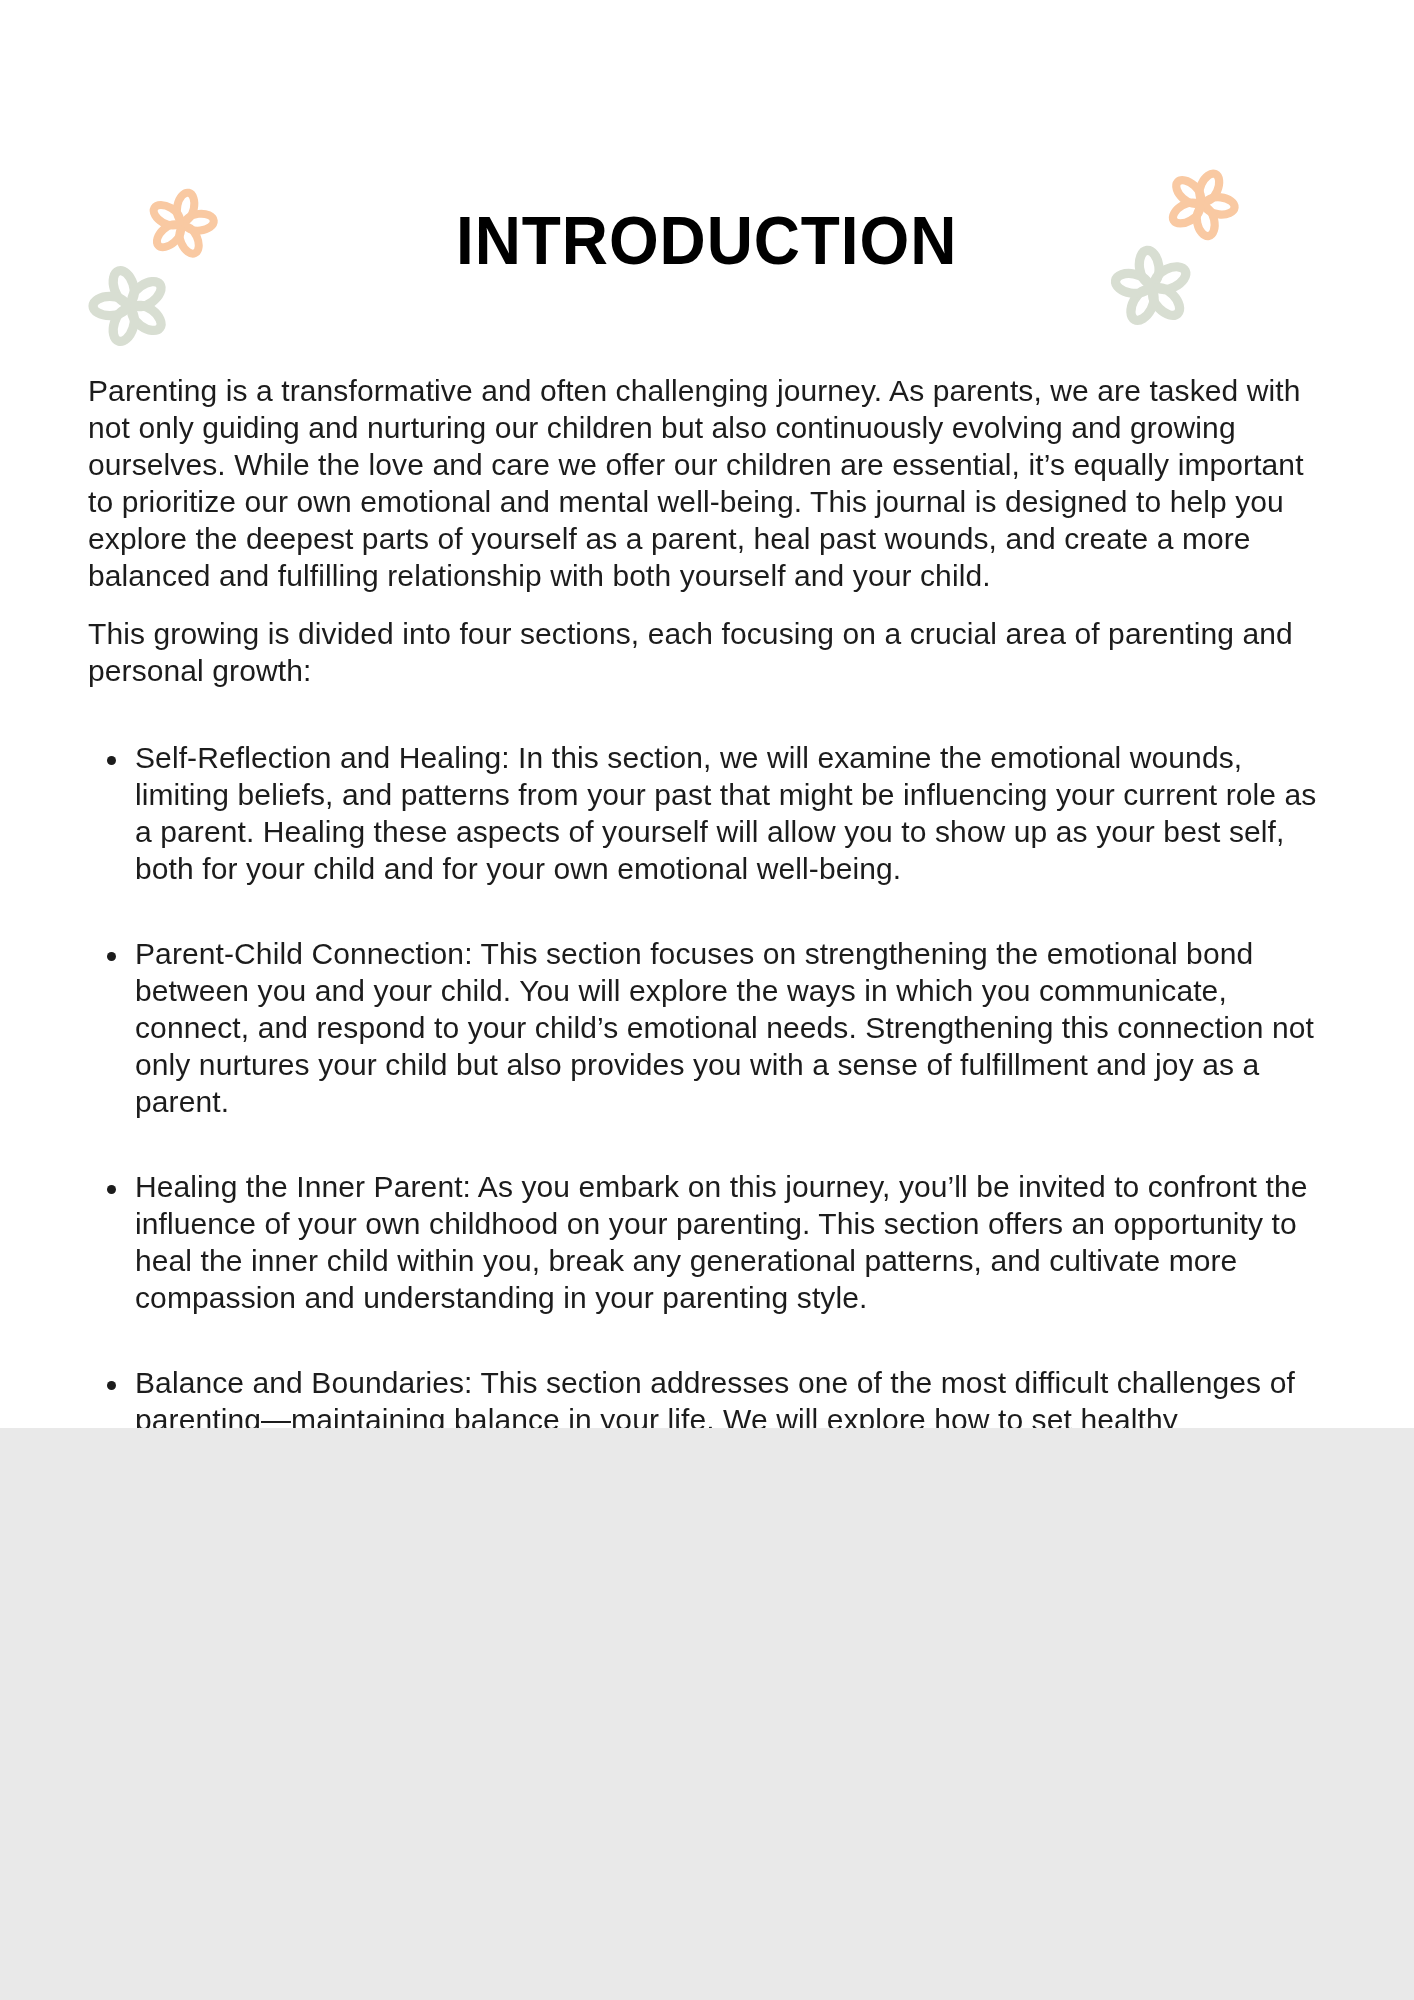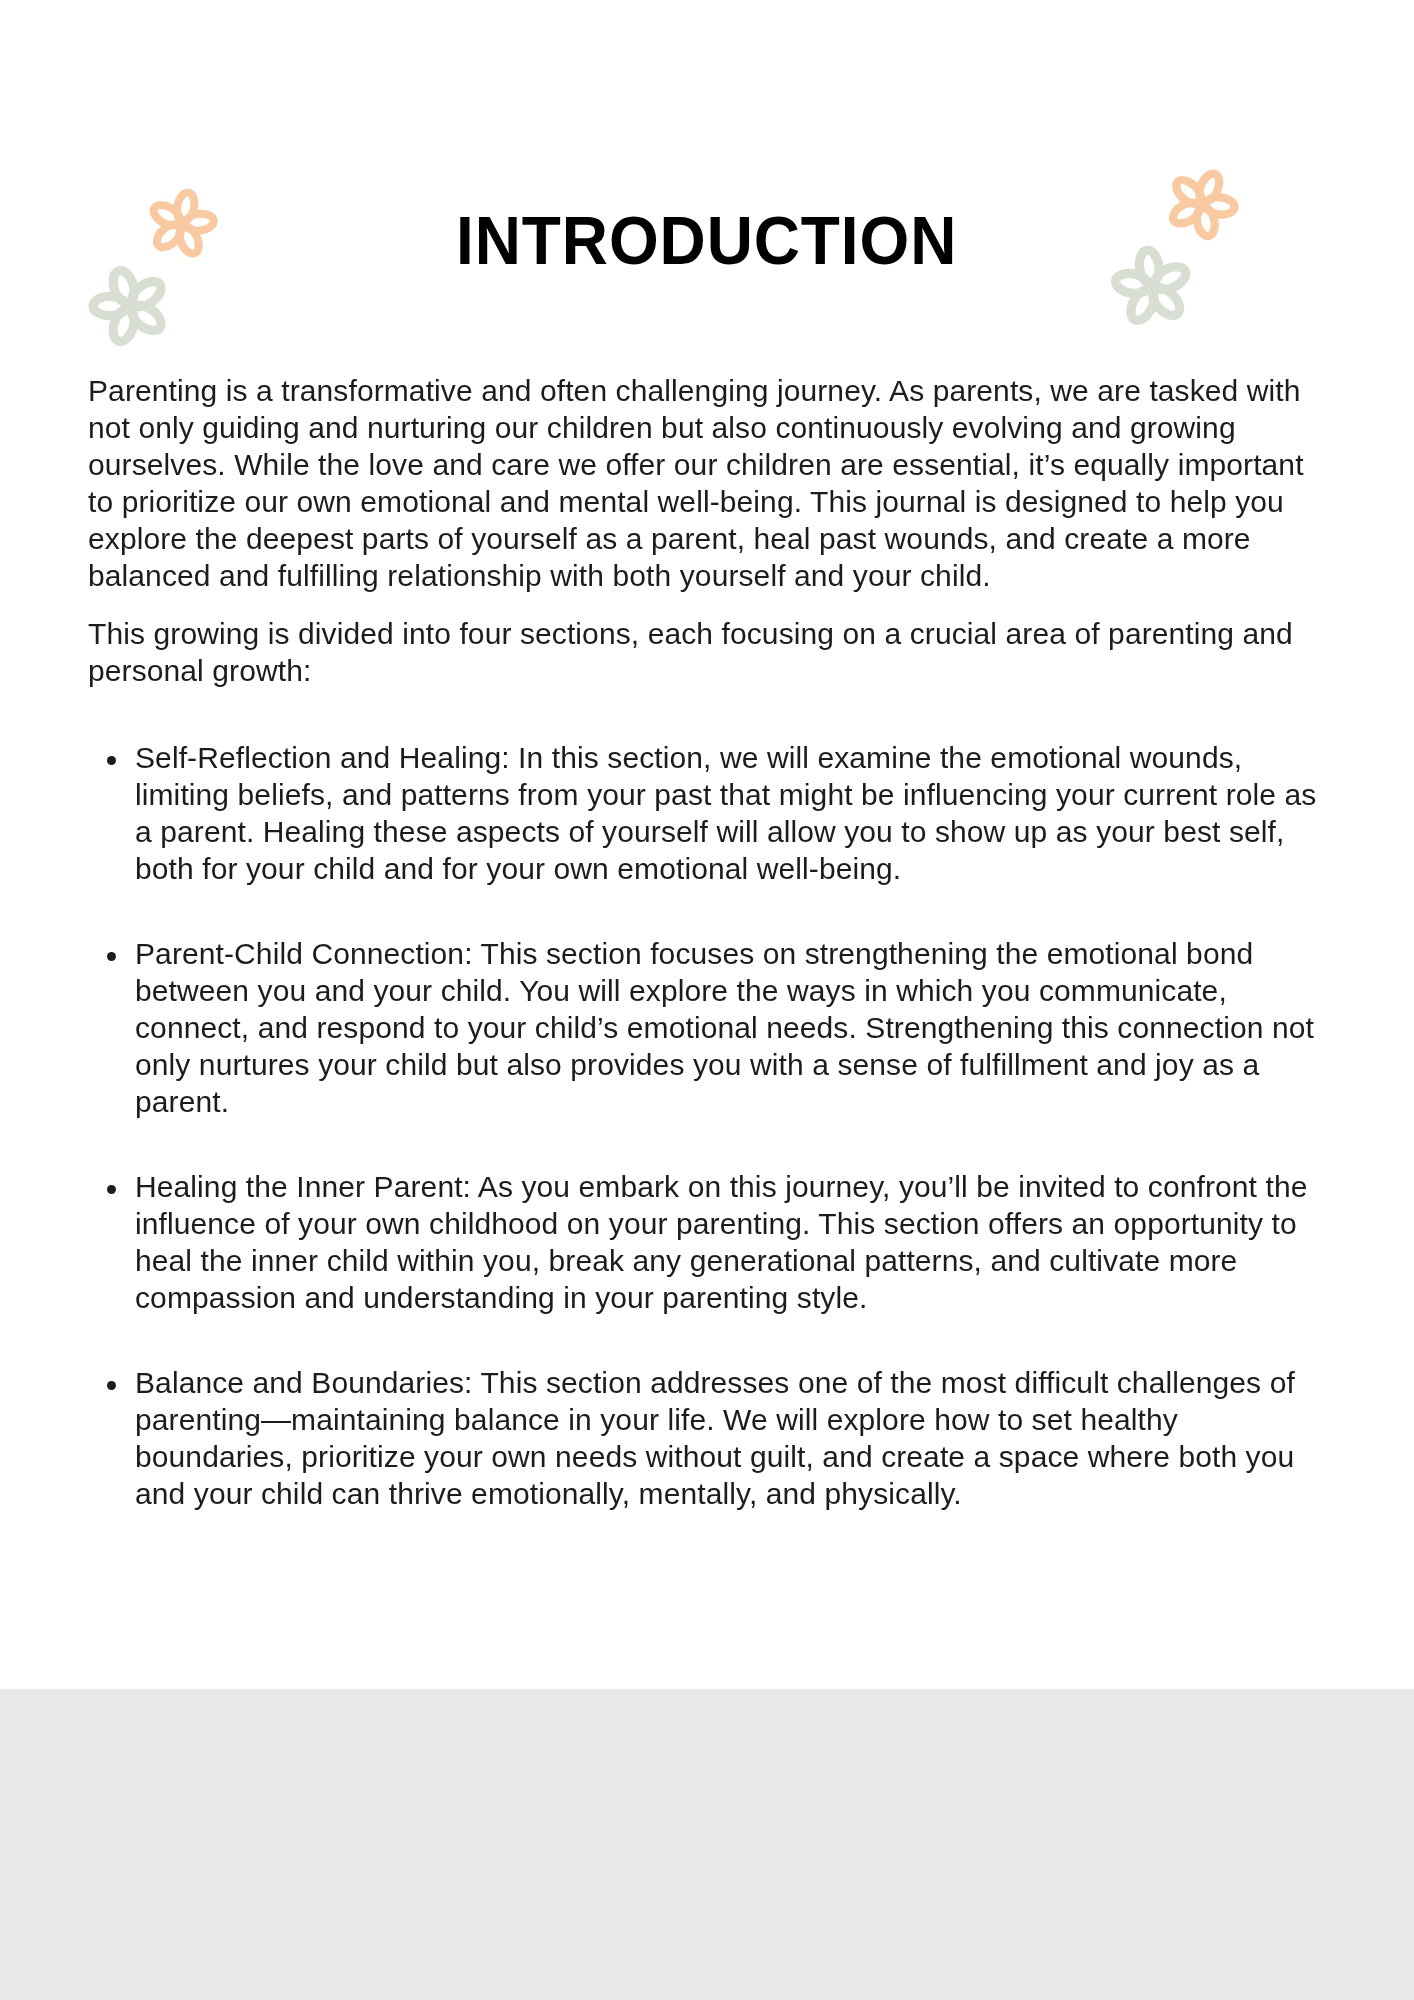--- a/index.html
+++ b/index.html
@@ -1,20 +1,20 @@
 <!DOCTYPE html>
 <html style="--flower-orange: #F9C9A2; --flower-sage: #D8DED2; --text-color: #1C1C1C; --page-bg: #FFFFFF;"><head>
 <meta charset="utf-8">
 <style>
   * { margin: 0; padding: 0; box-sizing: border-box; }
   html, body { background: #e9e9e9; }
   .page {
     position: relative;
     width: 1414px;
-    height: 1689px;
+    height: 1428px;
     margin: 0 auto;
     background: var(--page-bg, #ffffff);
     overflow: hidden;
     font-family: "Liberation Sans", "DejaVu Sans", sans-serif;
     color: var(--text-color, #1c1c1c);
   }
 
   
   h1.page-title {
     position: absolute;

